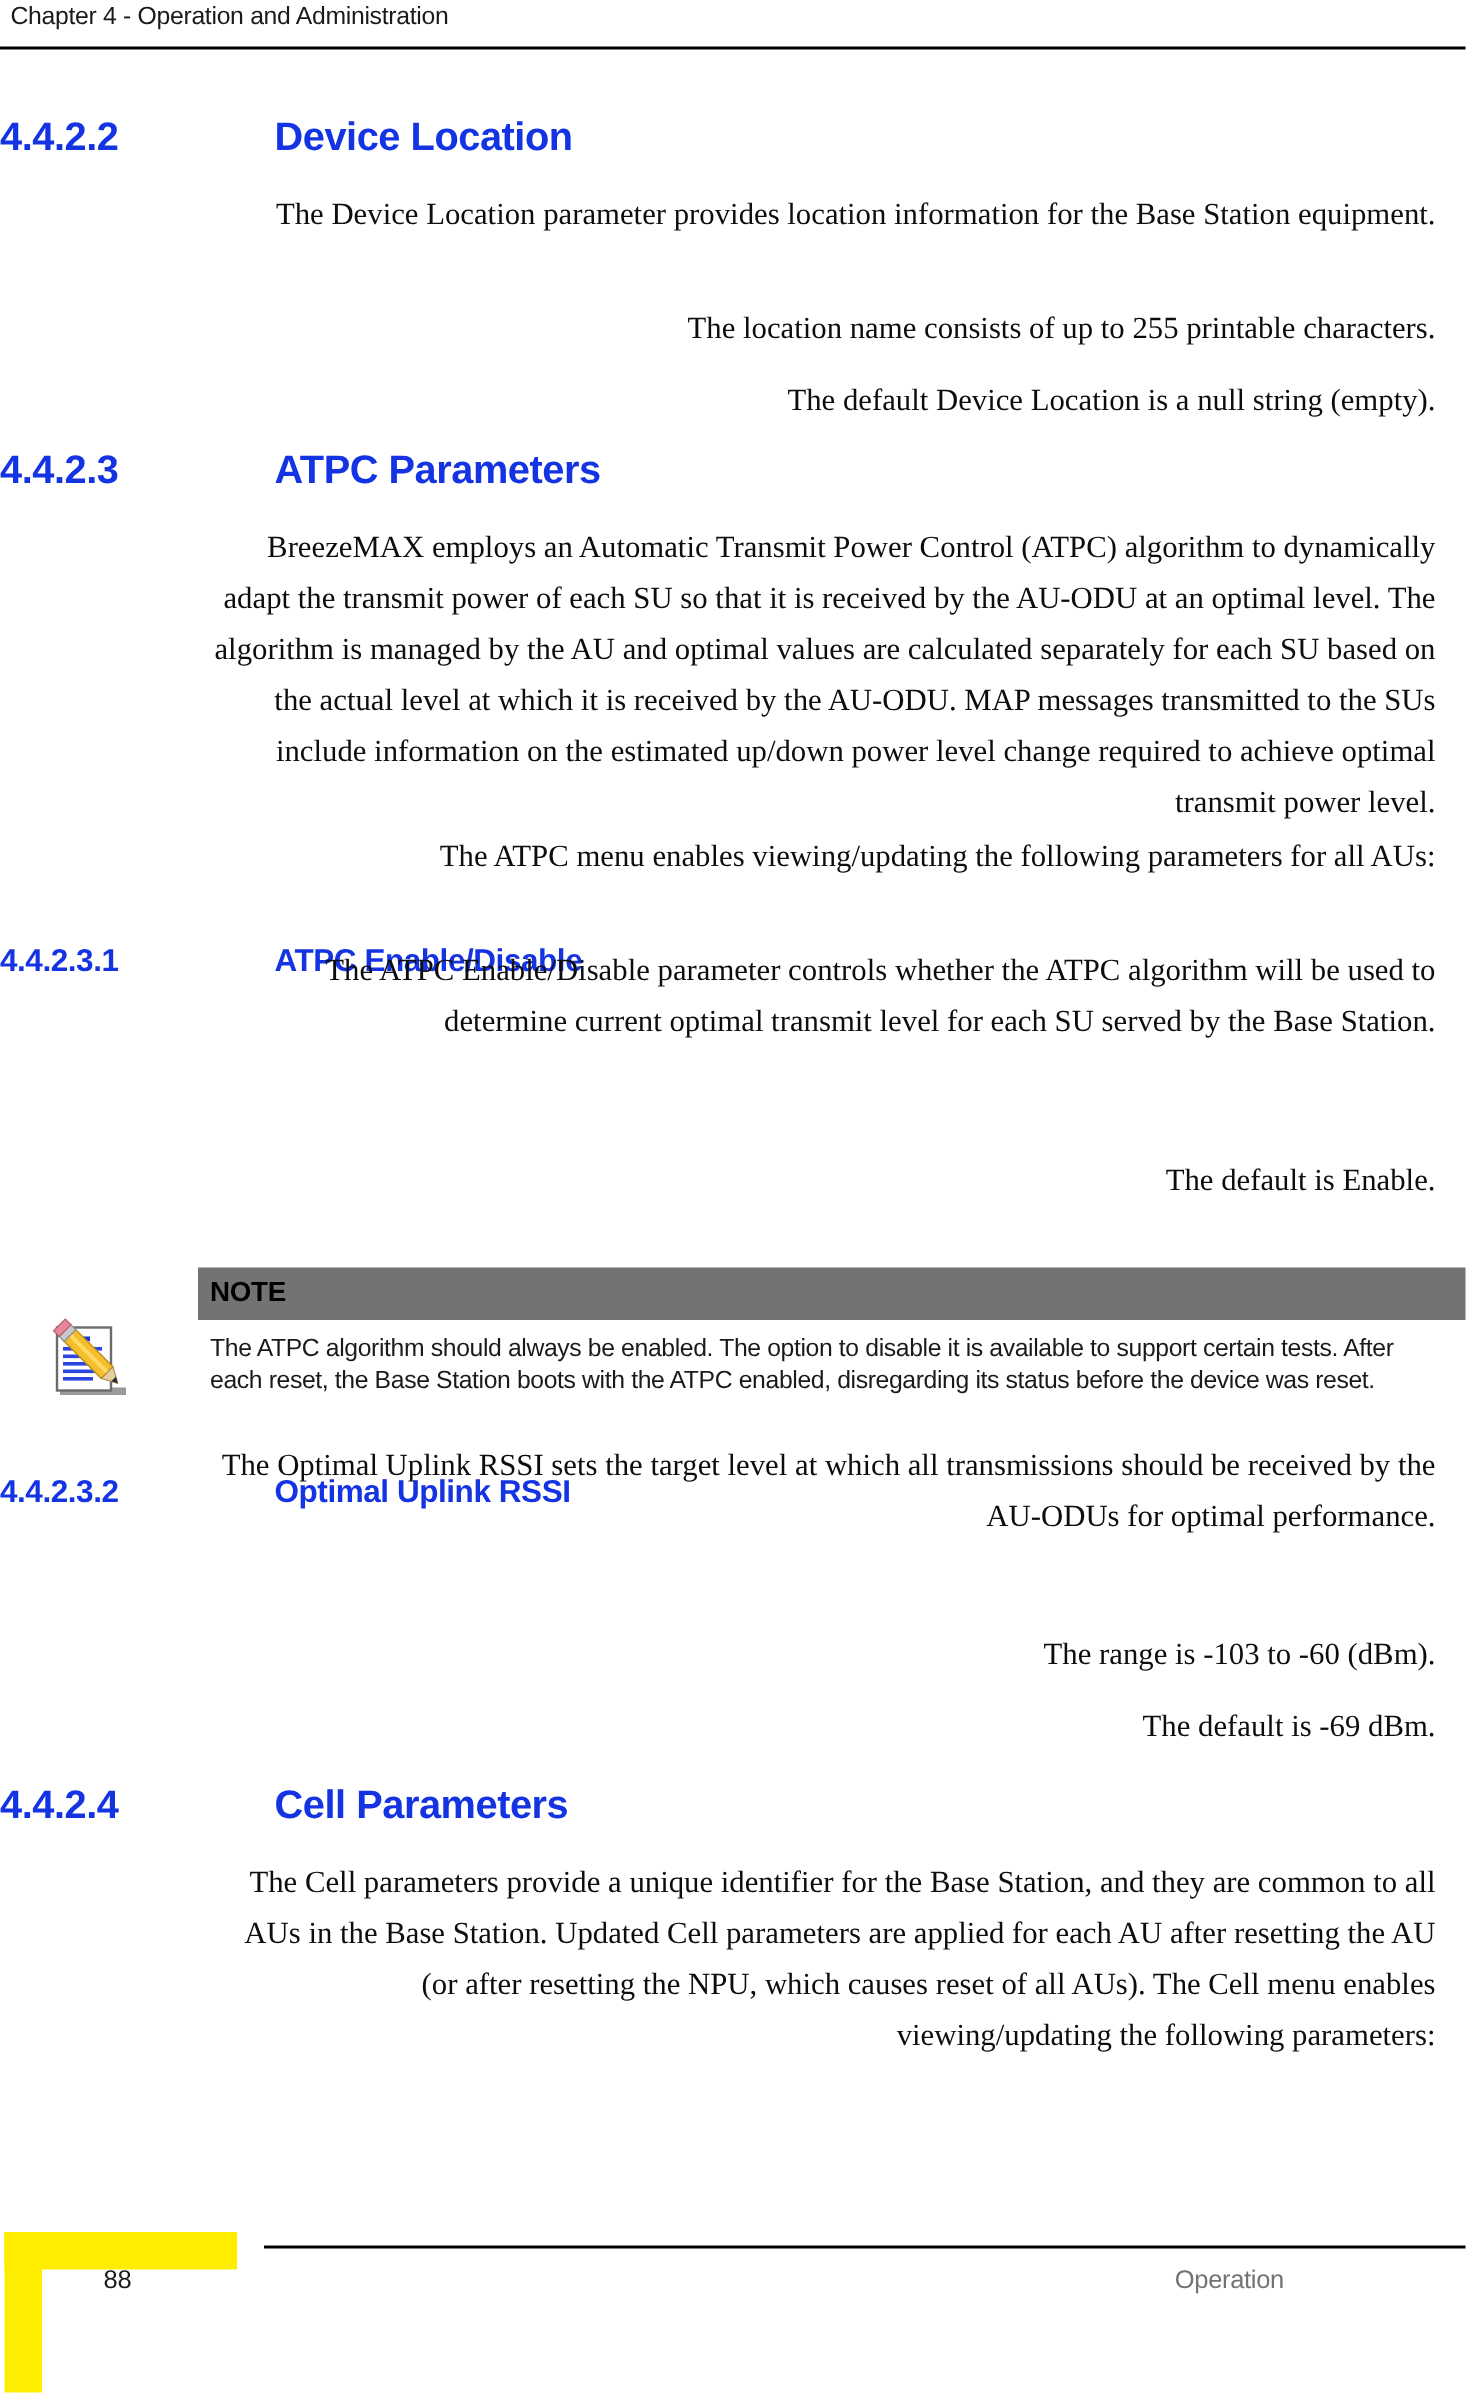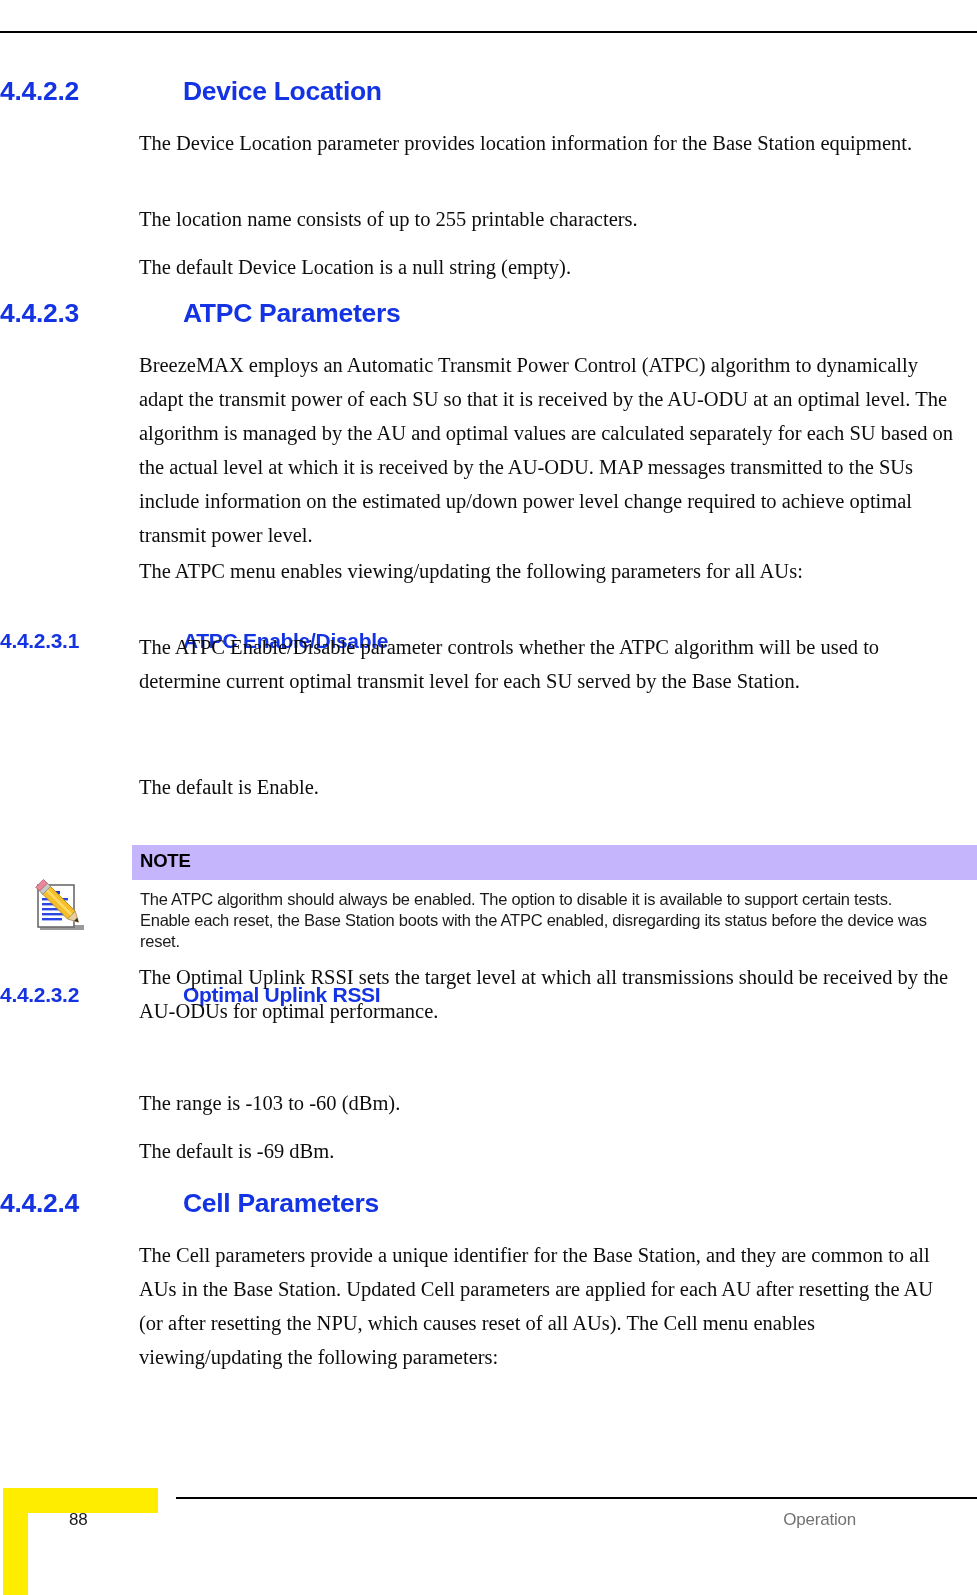--- a/index.html
+++ b/index.html
@@ -80,38 +80,38 @@
 
   
   .para {
     position: absolute;
     left: 139px;
     width: 818px;
     font-family: "Liberation Serif", serif;
     font-size: 20.5px;
     line-height: 35px;
     color: #0d0d0d;
-    text-align: left;
+    text-align: right;
   }
   .para.tight { line-height: 34px; }
 
   
   .note-block {
     position: absolute;
     left: 0;
     top: 845px;
     width: 977px;
   }
   .note-banner {
     position: absolute;
     left: 132px;
     top: 0px;
     width: 845px;
     height: 35px;
-    background: #c4b5fd;
+    background: #737373;
   }
   .note-banner .note-label {
     position: absolute;
     left: 8px;
     top: 4px;
     font-family: "Liberation Sans", sans-serif;
     font-weight: bold;
     font-size: 18.5px;
     line-height: 24px;
     letter-spacing: -0.2px;
@@ -197,20 +197,21 @@
     line-height: 22px;
     letter-spacing: -0.2px;
     color: #737373;
     text-align: right;
   }
 </style>
 </head>
 <body>
 
 <div class="page-header">
+  <div class="hdr-text">Chapter 4 - Operation and Administration</div>
   <div class="hdr-rule"></div>
 </div>
 
 <div class="content">
 
   <div class="heading h3" style="top:76px;">
     <span class="num">4.4.2.2</span>
     <span class="ttl">Device Location</span>
   </div>
 
@@ -259,21 +260,21 @@
 
           <polygon points="28,41 39,41 33.5,51" fill="#e8cfa0" stroke="#b08e55" stroke-width="0.8"></polygon>
 
           <polygon points="31.4,47 35.8,47 33.5,51" fill="#2e2e2e"></polygon>
         </g>
       </svg>
     </div>
     <div class="note-banner">
       <div class="note-label">NOTE</div>
     </div>
-    <div class="note-body">The ATPC algorithm should always be enabled. The option to disable it is available to support certain tests. Enable each reset, the Base Station boots with the ATPC enabled, disregarding its status before the device was reset.</div>
+    <div class="note-body">The ATPC algorithm should always be enabled. The option to disable it is available to support certain tests. After each reset, the Base Station boots with the ATPC enabled, disregarding its status before the device was reset.</div>
   </div>
 
   <div class="heading h4" style="top:983px;">
     <span class="num">4.4.2.3.2</span>
     <span class="ttl">Optimal Uplink RSSI</span>
   </div>
 
   <div class="para tight" style="top:960px;">The Optimal Uplink RSSI sets the target level at which all transmissions should be received by the AU-ODUs for optimal performance.</div>
   <div class="para" style="top:1086px;">The range is -103 to -60 (dBm).</div>
   <div class="para" style="top:1134px;">The default is -69 dBm.</div>

